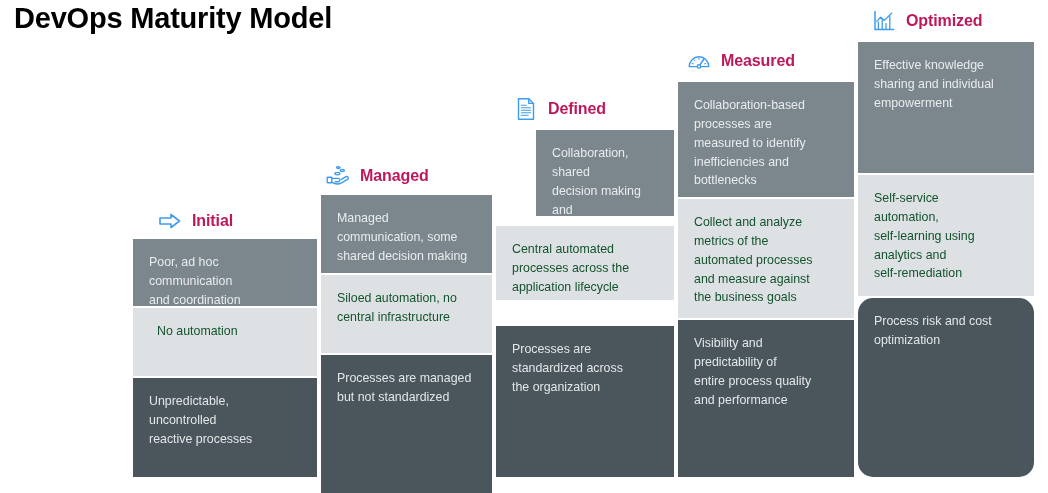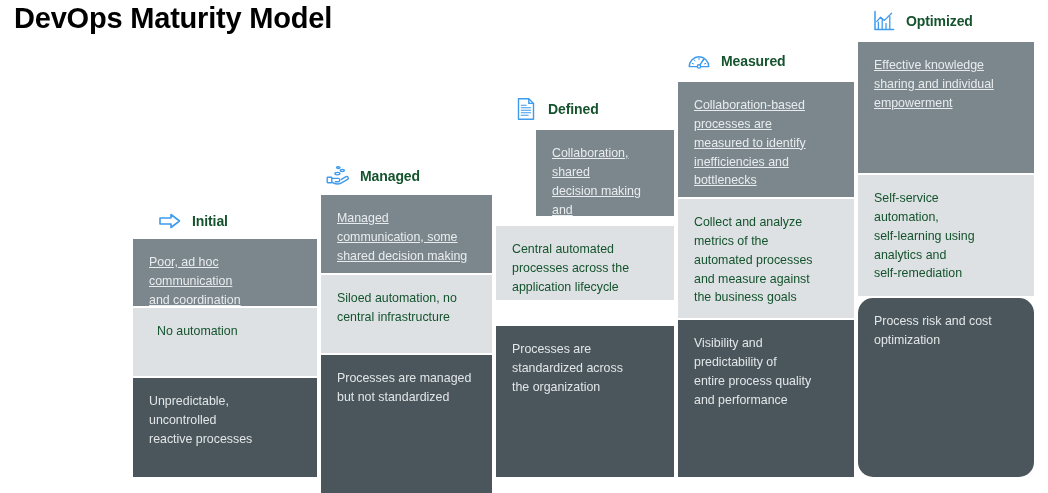--- a/index.html
+++ b/index.html
@@ -40,39 +40,39 @@
     white-space: nowrap;
   }
   .stage-icon {
     display: block;
     width: 26px;
     height: 26px;
     flex: 0 0 auto;
   }
   .stage-icon svg { display: block; }
   .stage-label {
-    font-size: 14px;
+    font-size: 16px;
     font-weight: bold;
-    color: #14532d;
+    color: #be185d;
     letter-spacing: -0.1px;
   }
 
   .block {
     position: absolute;
     box-sizing: border-box;
     left: 0;
     right: 0;
     padding: 14px 16px 10px 16px;
     font-size: 12.4px;
     line-height: 1.52;
     overflow: hidden;
   }
   .block .txt { display: block; white-space: pre-line; }
 
-  .tone-mid   { background: #7b878d; color: #e9ecee; text-decoration: underline; }
+  .tone-mid   { background: #7b878d; color: #e9ecee; }
   .tone-light { background: #dde1e3; color: #14532d; }
   .tone-dark  { background: #4a565c; color: #e2e6e8; }
 
   
   #col-initial   { left: 133px; top: 239px; width: 184px; height: 238px; }
   #col-managed   { left: 321px; top: 195px; width: 171px; height: 282px; }
   #col-defined   { left: 496px; top: 130px; width: 178px; height: 347px; }
   #col-measured  { left: 678px; top: 82px;  width: 176px; height: 395px; }
   #col-optimized { left: 858px; top: 42px;  width: 176px; height: 435px; }
 </style>

